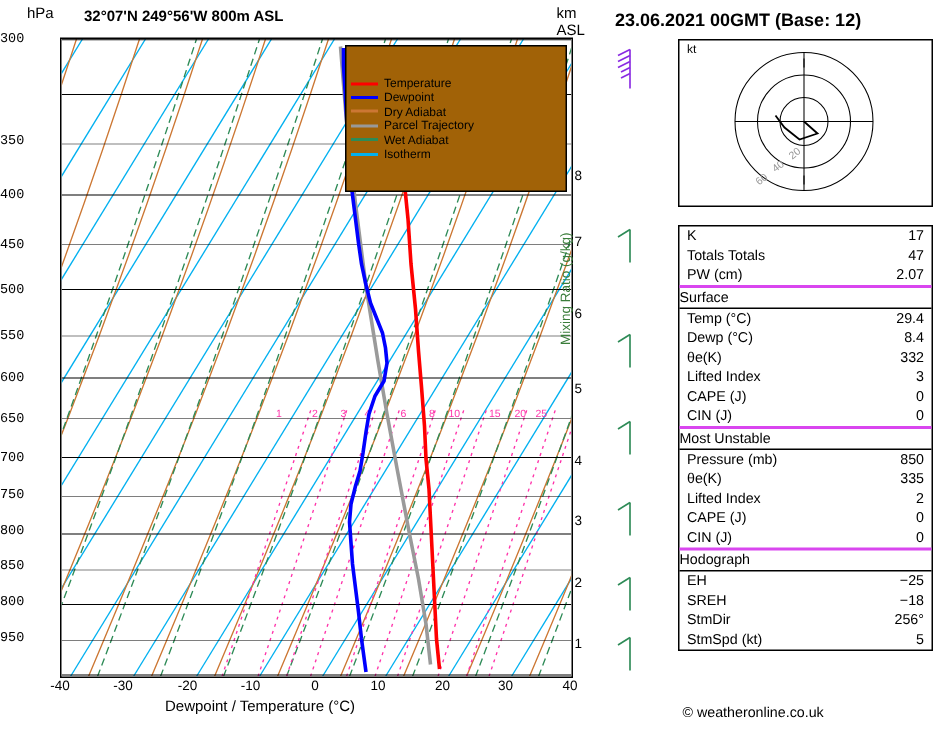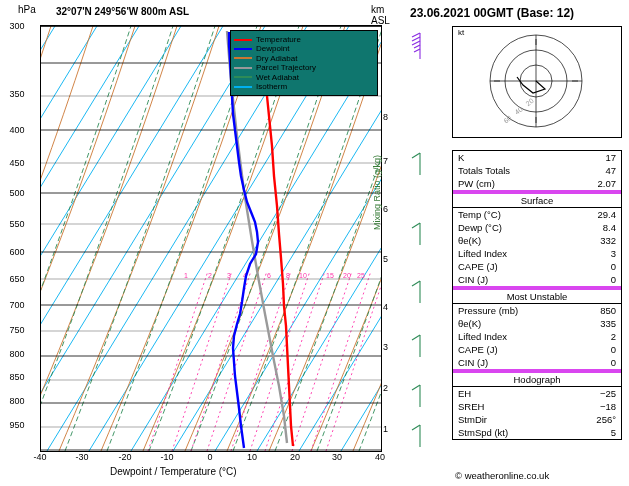--- a/index.html
+++ b/index.html
@@ -7,38 +7,38 @@
   .abs{position:absolute;}
   
   #hpa-label{left:18px;top:4px;font-size:10px;color:#000;}
   #station-title{left:56px;top:6px;font-size:10px;color:#000;font-weight:bold;}
   #km-label{left:371px;top:4px;font-size:10px;color:#000;}
   #asl-label{left:371px;top:15px;font-size:10px;color:#000;}
   #date-title{left:410px;top:6px;font-size:12px;color:#000;font-weight:bold;}
   
   #plot{left:40px;top:25px;width:340px;height:425px;border:1px solid #000;background:#fff;overflow:hidden;}
   #plot svg{position:absolute;left:0;top:0;}
-  .ytick{position:absolute;right:342px;font-size:9px;color:#000;text-align:center;width:34px;}
+  .ytick{position:absolute;right:342px;font-size:9px;color:#000;text-align:left;width:34px;font-family:Liberation Mono, monospace;}
   .xtick{position:absolute;top:452px;font-size:9px;color:#000;text-align:center;width:30px;}
   #xaxis-title{left:110px;top:466px;font-size:10px;color:#000;}
   
   .kmtick{position:absolute;left:383px;font-size:9px;color:#000;}
   
   #mix-label{position:absolute;left:372px;top:230px;font-size:9px;color:#3a7d3a;transform:rotate(-90deg);transform-origin:left top;white-space:nowrap;}
   
-  #legend{left:230px;top:30px;width:140px;background:#0f766e;border:1px solid #000;padding:4px 3px;font-size:8px;line-height:9.4px;}
+  #legend{left:230px;top:30px;width:140px;background:#a16207;border:1px solid #000;padding:20px 3px;font-size:8px;line-height:9.4px;}
   .lg-row{display:flex;align-items:center;height:9.4px;}
   .lg-swatch{width:18px;height:0;border-top:2px solid #000;margin-right:4px;flex:none;}
   
   #hodo{left:452px;top:26px;width:168px;height:110px;border:1px solid #000;background:#fff;}
   #hodo-kt{left:458px;top:28px;font-size:8px;color:#000;}
   
   #indices{left:452px;top:150px;width:168px;border:1px solid #000;background:#fff;font-size:9.5px;}
   .idx-row{display:flex;justify-content:space-between;padding:0 5px;height:13px;line-height:13px;}
-  .idx-head{text-align:center;display:block;height:13px;line-height:13px;border-top:4px solid #d946ef;border-bottom:1px solid #000;}
+  .idx-head{text-align:left;display:block;height:13px;line-height:13px;border-top:2px solid #d946ef;border-bottom:1px solid #000;}
   .idx-k{white-space:nowrap;}
   .idx-v{white-space:nowrap;}
   
   #footer{left:455px;top:470px;font-size:9.5px;color:#000;}
   
   #barbs{left:398px;top:25px;width:44px;height:425px;}
 </style>
 </head>
 <body>
 

